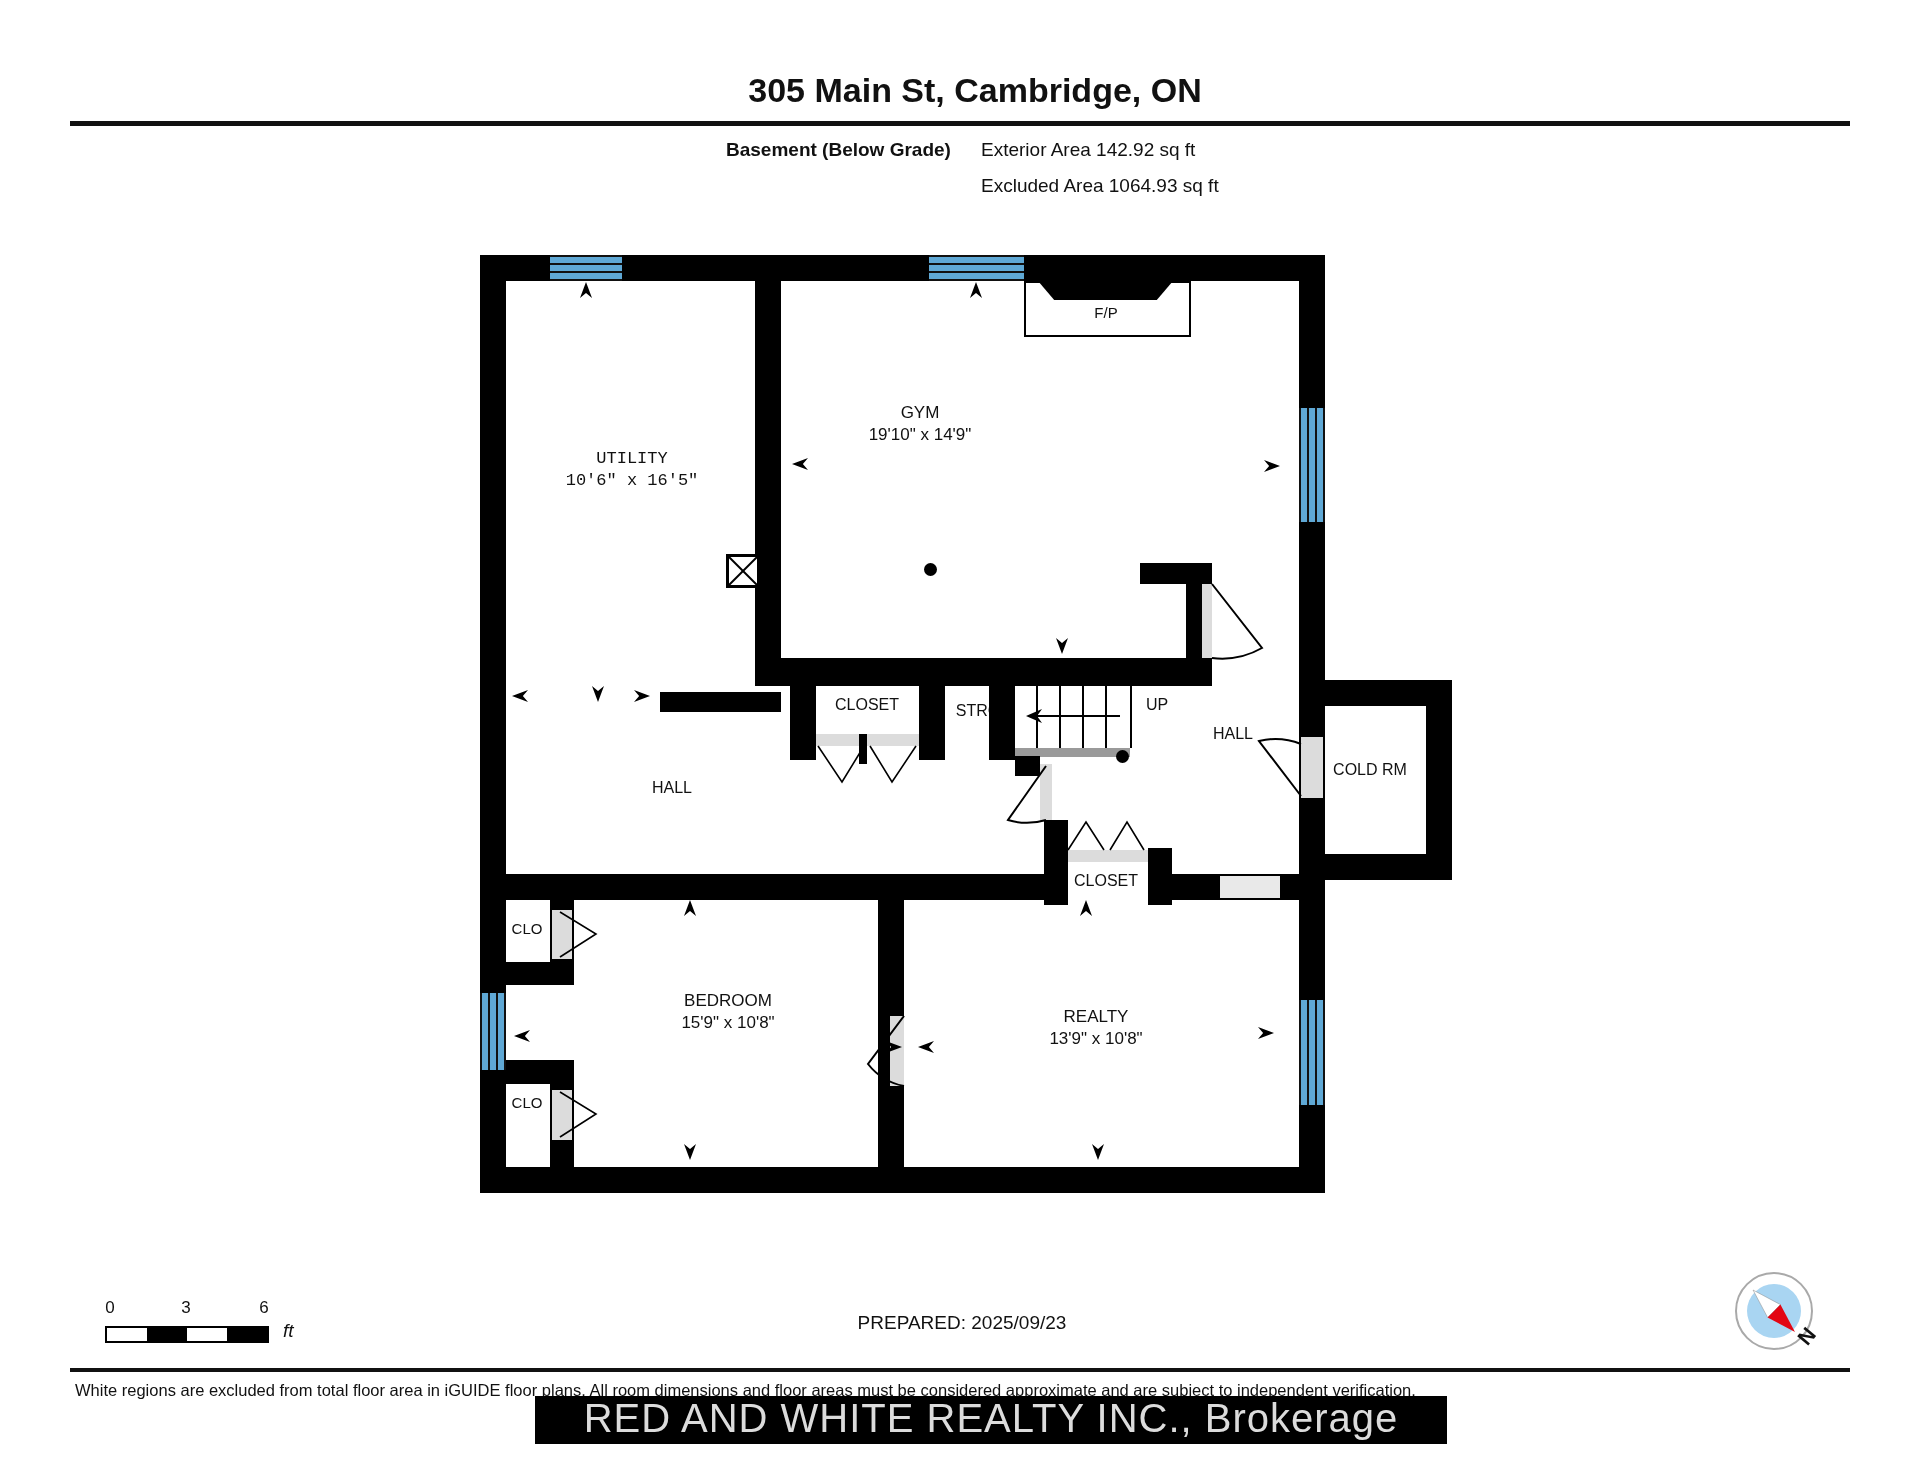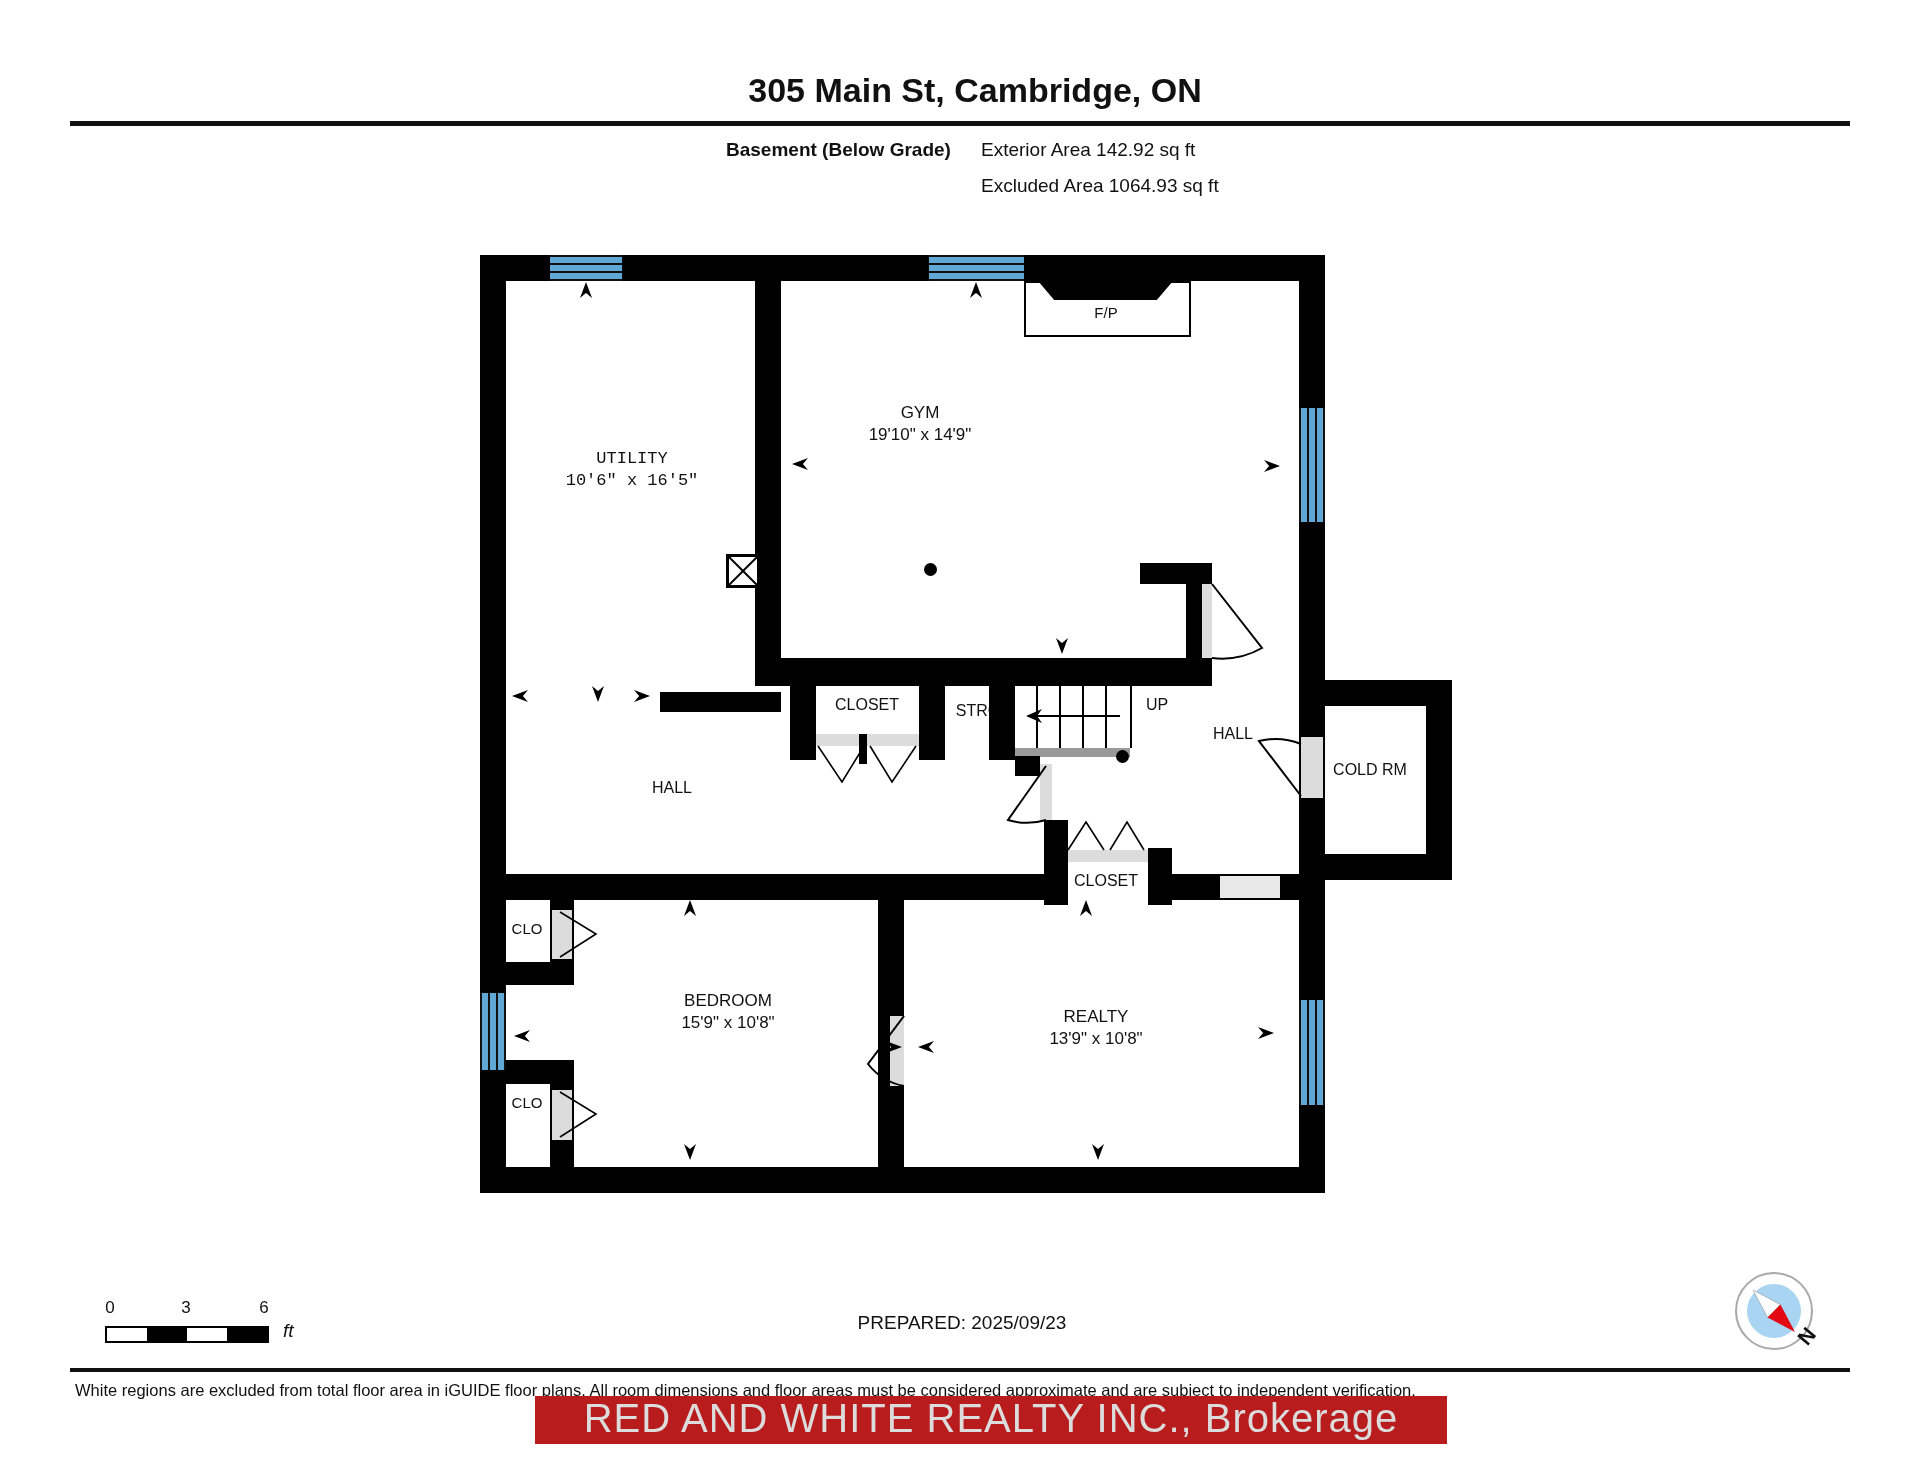--- a/index.html
+++ b/index.html
@@ -21,21 +21,21 @@
   .dot{position:absolute;width:13px;height:13px;border-radius:50%;background:#000;}
   .hline{position:absolute;background:#111;}
   svg{position:absolute;overflow:visible;}
   .doorline{stroke:#000;stroke-width:2;fill:none;}
   .bifold{stroke:#000;stroke-width:1.6;fill:none;}
   .title{position:absolute;transform:translateX(-50%);font-weight:bold;font-size:34px;margin-top:16px;}
   .subhdr-b{position:absolute;font-weight:bold;font-size:19px;}
   .subhdr{position:absolute;font-size:19px;}
   .scale-num{position:absolute;font-size:17px;transform:translateX(-50%);}
   .watermark{position:absolute;left:535px;top:1396px;width:912px;height:48px;
-     background:#b91c1c;color:#dcdcdc;font-size:40px;text-align:center;
+     background:#000000;color:#dcdcdc;font-size:40px;text-align:center;
      white-space:nowrap;letter-spacing:1px;}
   .disclaimer{position:absolute;left:75px;top:1381px;font-size:16.5px;color:#111;}
   .prepared{position:absolute;transform:translateX(-50%);font-weight:normal;font-size:19px;}
   .fpbox{position:absolute;border:2px solid #000;background:#fff;}
   .firebox{position:absolute;background:#000;clip-path:polygon(0 0,100% 0,88% 100%,12% 100%);}
   .xbox{position:absolute;border:3px solid #000;background:#fff;}
   .stairs{position:absolute;background:#fff;border-right:2px solid #000;
     background-image:linear-gradient(to right,transparent 0 21px,#000 21px 23px,transparent 23px 44px,#000 44px 46px,transparent 46px 67px,#000 67px 69px,transparent 69px 90px,#000 90px 92px,transparent 92px);}
   .graybar{position:absolute;background:#9a9a9a;}
   .compass-outer{position:absolute;width:74px;height:74px;border-radius:50%;

